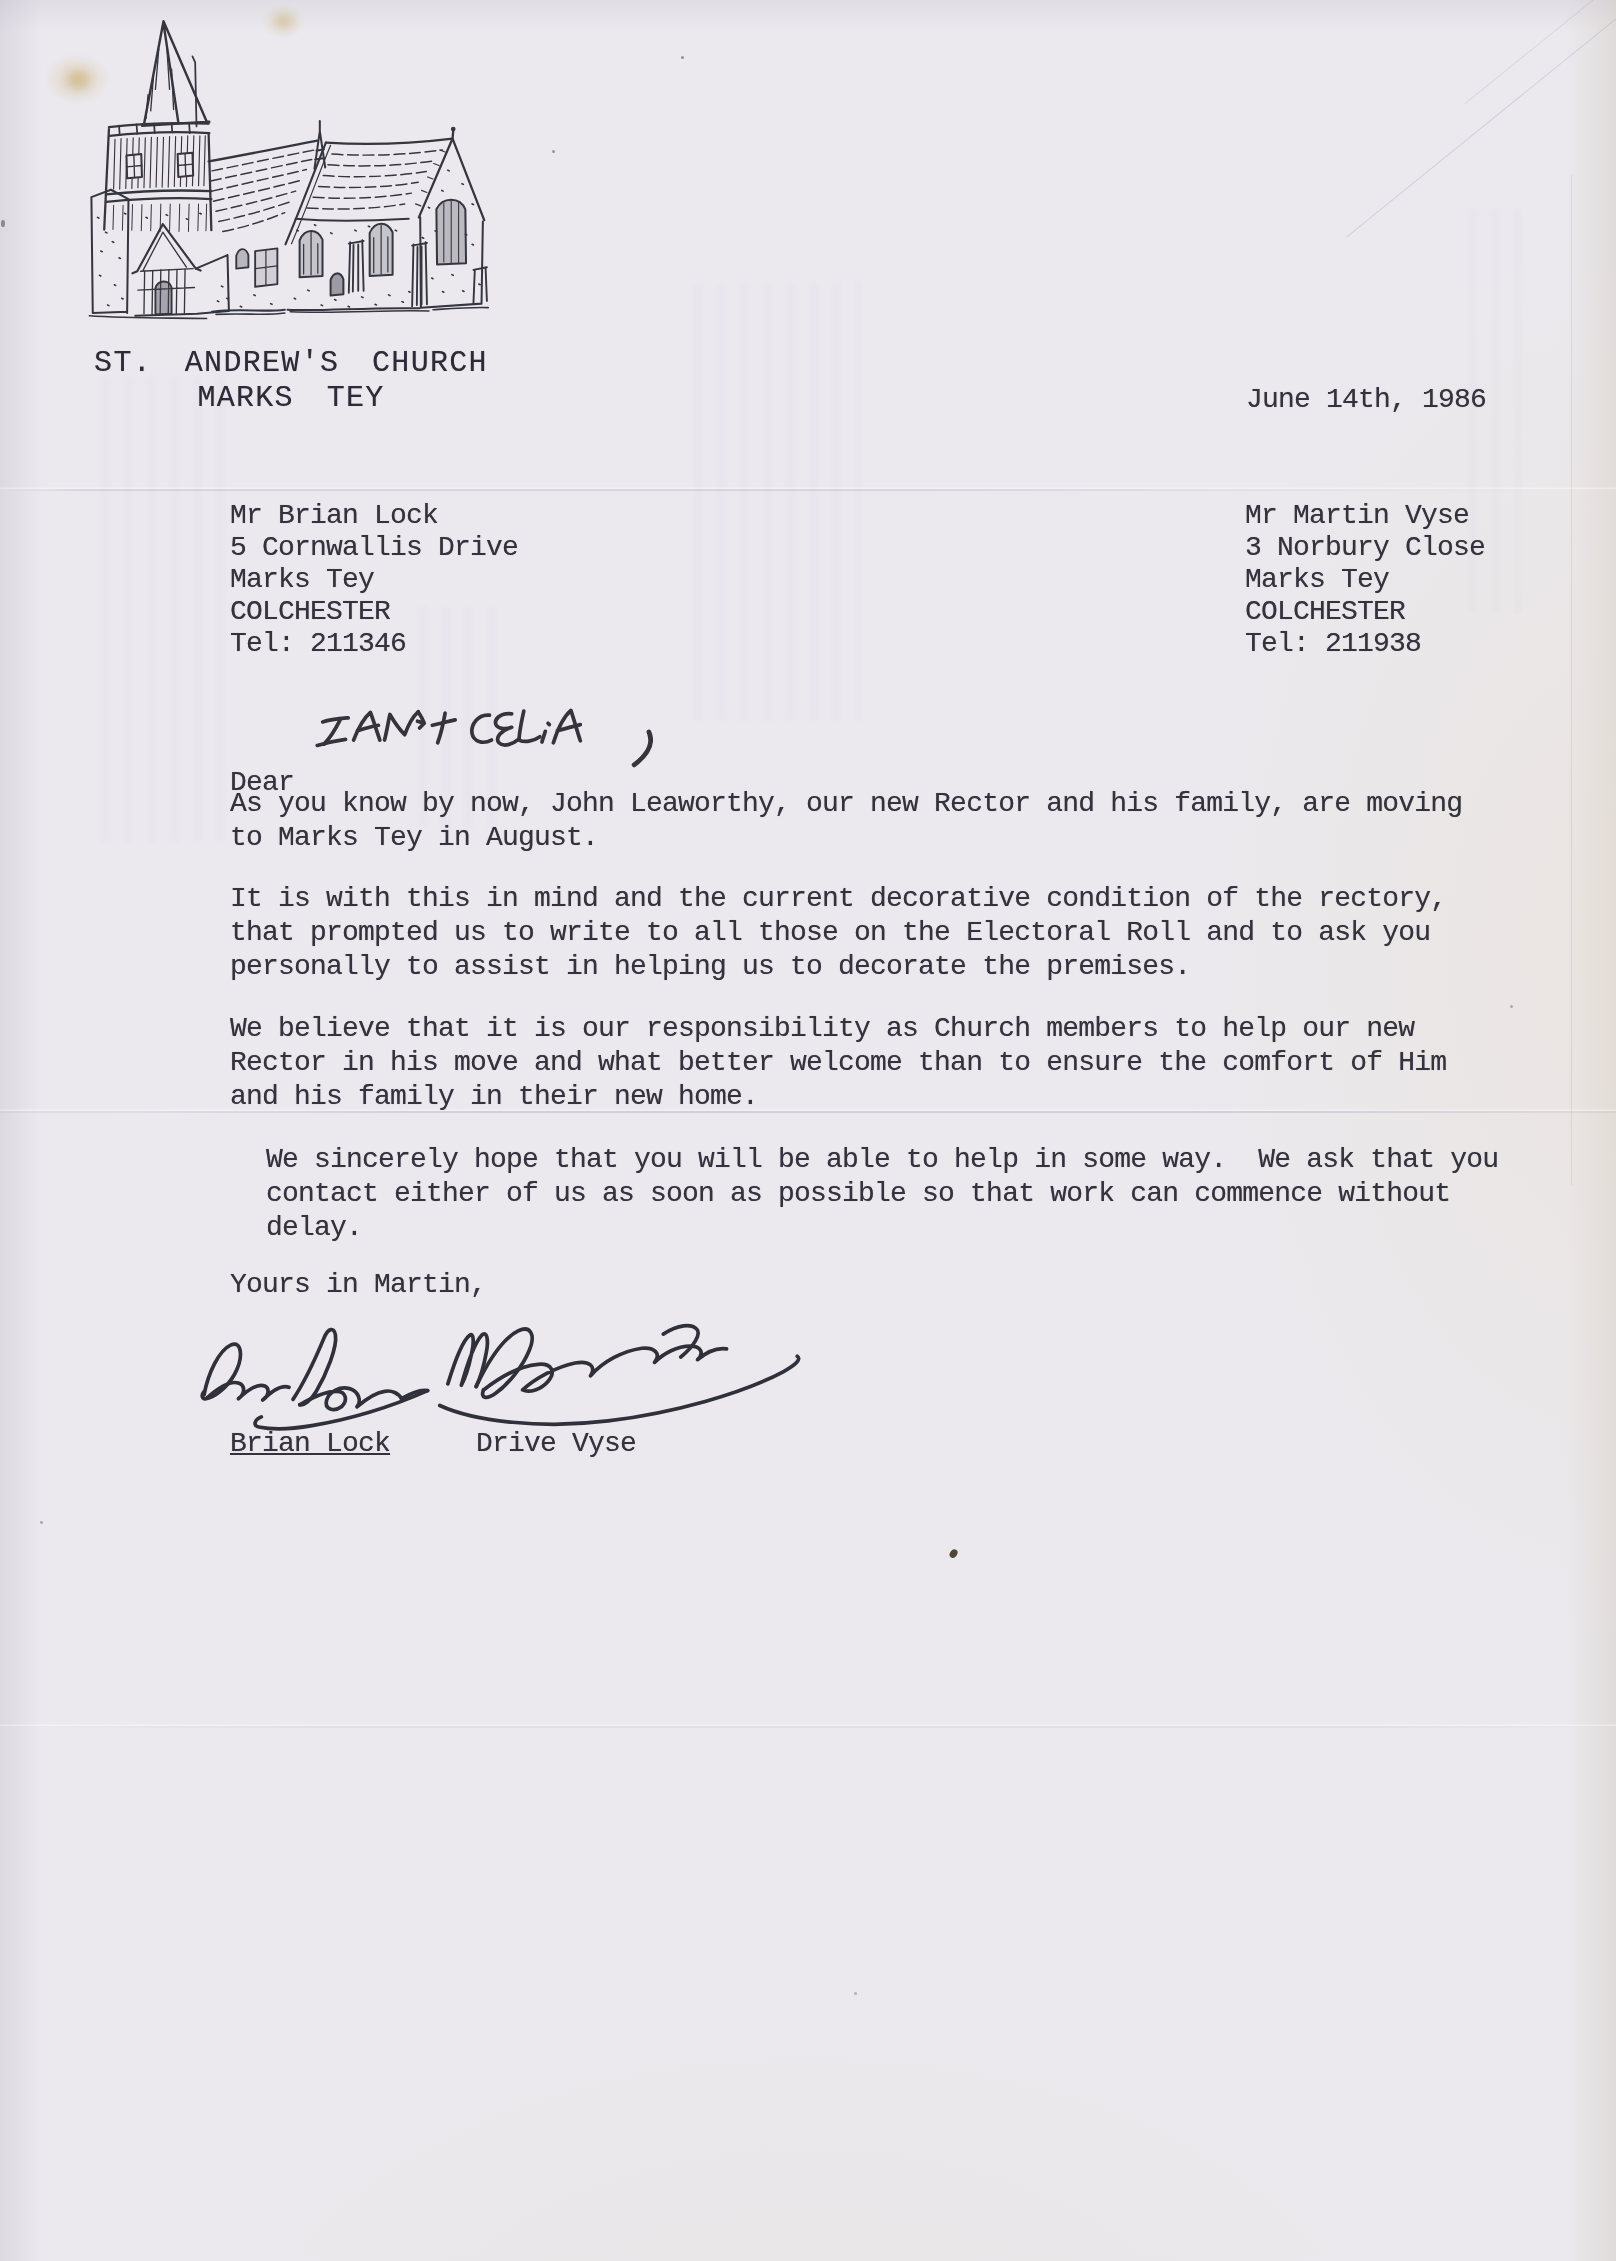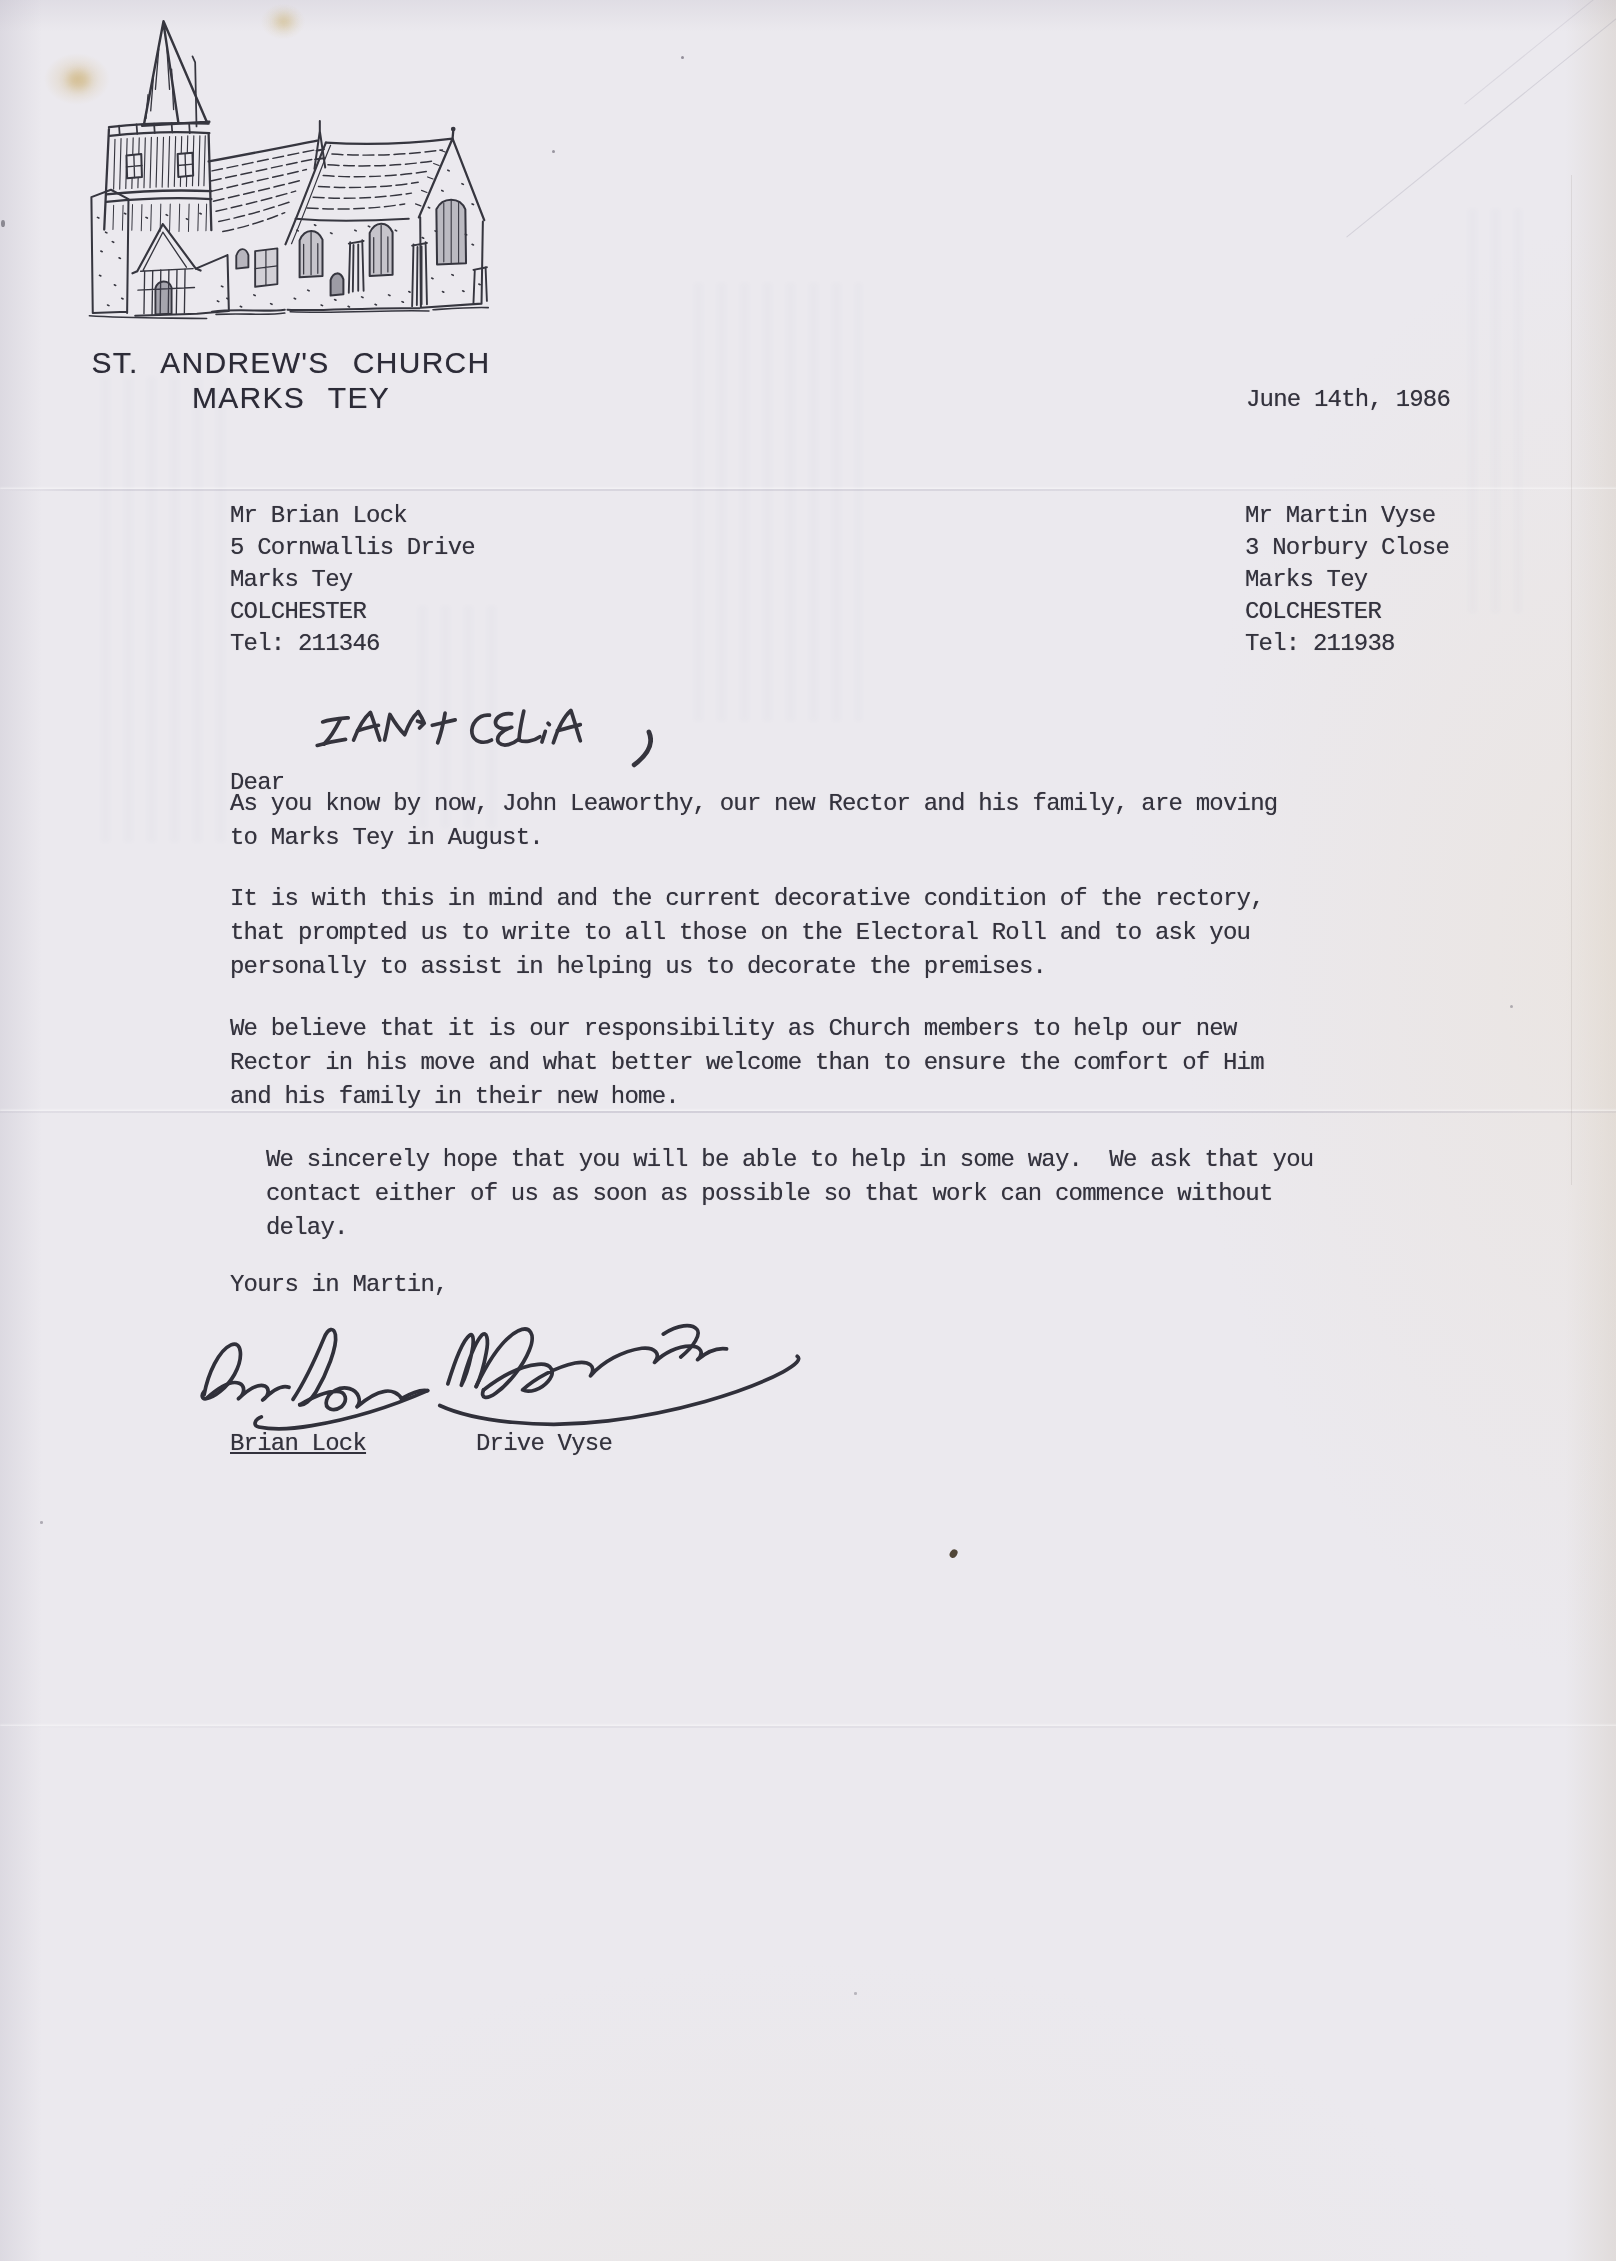--- a/index.html
+++ b/index.html
@@ -10,27 +10,27 @@
       radial-gradient(47px 37px at 77px 79px, rgba(196,158,78,.30), transparent 70%),
       radial-gradient(32px 25.6px at 283px 21.6px, rgba(200,172,95,.24), transparent 70%),
       radial-gradient(606px 1010px at 100% 42%, rgba(233,222,205,.38), transparent 72%),
       radial-gradient(1010px 606px at 50% 106%, rgba(229,223,211,.30), transparent 72%),
       linear-gradient(90deg, rgba(172,167,184,.24), rgba(172,167,184,0) 2.6%),
       linear-gradient(270deg, rgba(192,179,160,.26), rgba(192,179,160,0) 3.2%),
       linear-gradient(180deg, rgba(178,173,190,.20), rgba(178,173,190,0) 1.4%),
       #ebe9ee;
   }
   .mono{
-    position:absolute;font-size:24px;letter-spacing:-0.8px;line-height:34px;
+    position:absolute;font-size:28px;letter-spacing:-0.8px;line-height:34px;
     color:#33323d;text-shadow:0 0 0.7px rgba(51,50,61,.55);white-space:pre-wrap;
   }
   .addr{line-height:32px;top:500px;}
   .serifhead{
     position:absolute;left:89px;width:404px;text-align:center;
-    font-family:Liberation Sans, sans-serif;font-size:30px;
+    font-family:Liberation Mono, monospace;font-size:30px;
     letter-spacing:1.3px;word-spacing:13.5px;color:#2c2b37;
     text-shadow:0 0 0.7px rgba(44,43,55,.5);white-space:nowrap;
   }
   .ghost{position:absolute;filter:blur(2px);opacity:.45;pointer-events:none;
     background:repeating-linear-gradient(90deg, rgba(124,134,178,.065) 0 9.4px, transparent 9.4px 23px);}
   .fold{position:absolute;left:0;width:100%;height:2px;pointer-events:none;
     box-shadow:0 -1.3px 2px rgba(255,255,255,.55);}
   .speck{position:absolute;border-radius:50%;pointer-events:none;}
   .crease{position:absolute;height:0;pointer-events:none;}
   svg{position:absolute;overflow:visible;}

